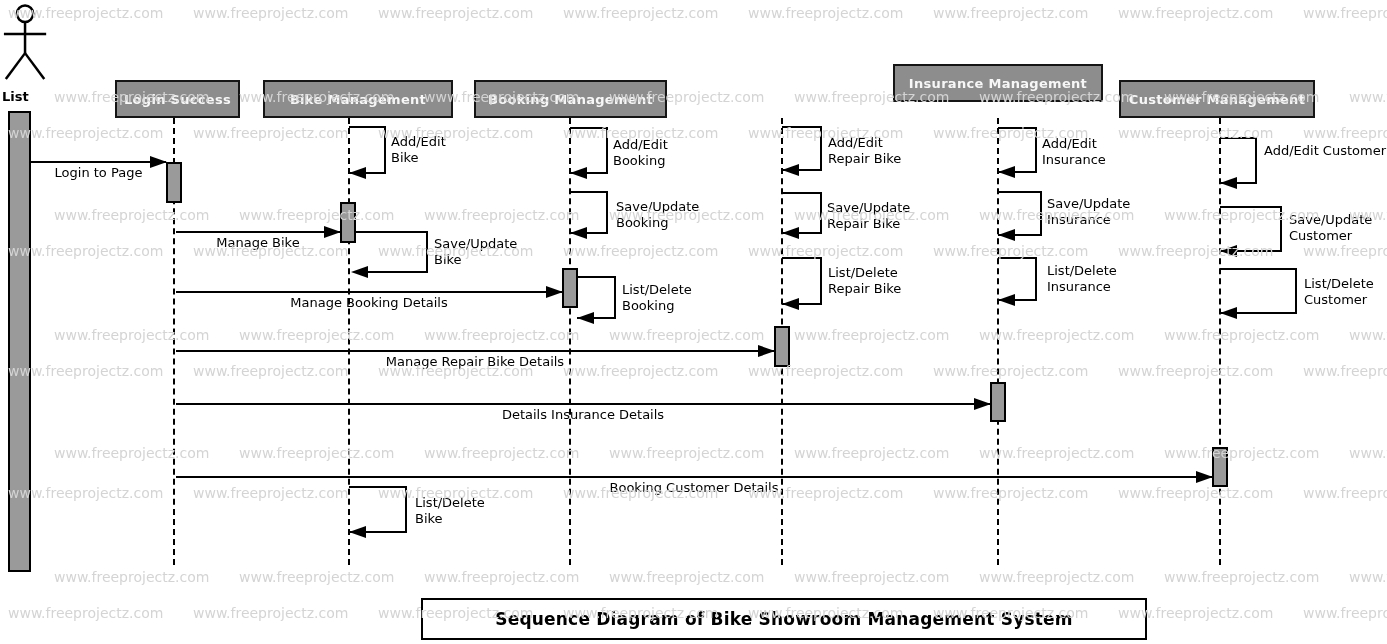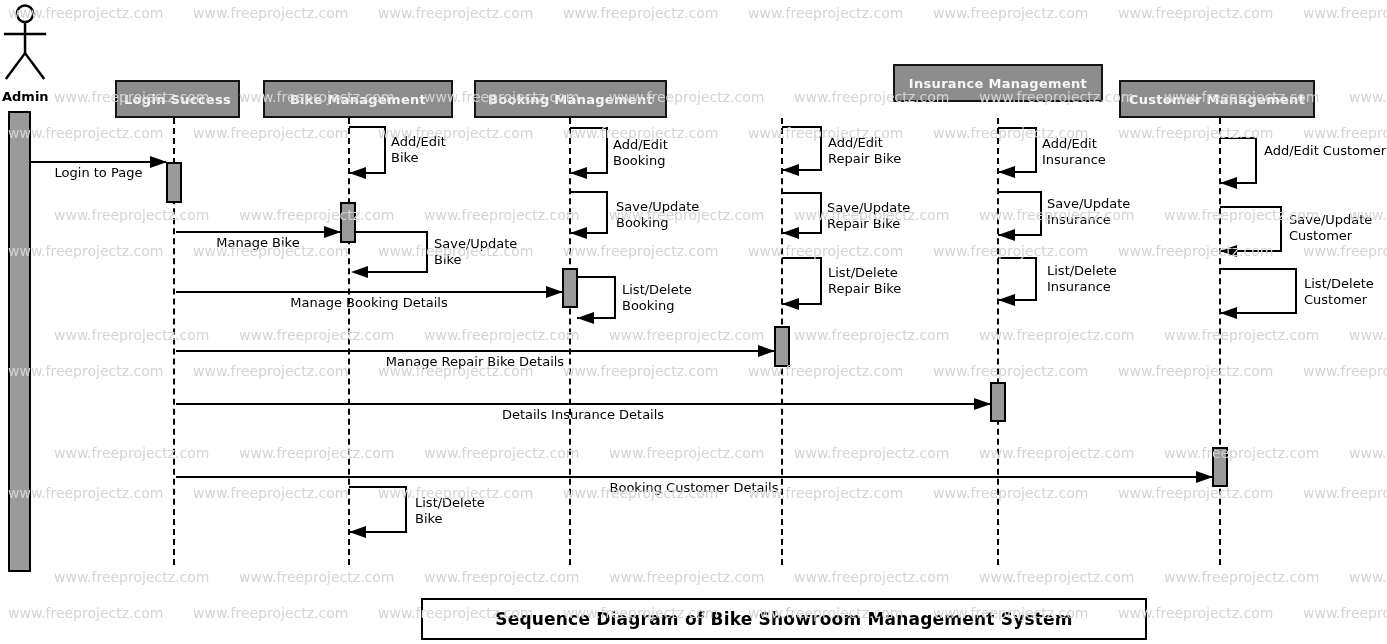--- a/index.html
+++ b/index.html
@@ -36,21 +36,21 @@
 
 <div class="stage">
 
   <svg class="actor-fig" style="left:2px;top:3px" width="48" height="82" viewBox="0 0 50 85">
     <circle cx="24" cy="11" r="8.5" fill="none" stroke="#000" stroke-width="2.6"></circle>
     <line x1="24" y1="19.5" x2="24" y2="52" stroke="#000" stroke-width="2.6"></line>
     <line x1="2" y1="32" x2="46" y2="32" stroke="#000" stroke-width="2.6"></line>
     <line x1="24" y1="52" x2="4" y2="79" stroke="#000" stroke-width="2.6"></line>
     <line x1="24" y1="52" x2="44" y2="79" stroke="#000" stroke-width="2.6"></line>
   </svg>
-  <div class="actor-label" style="left:2px;top:89px">Admin</div>
+  <div class="actor-label" style="left:2px;top:89px">List</div>
 
   <div class="hdr" style="left:263px;top:80px;width:190px;height:38px">Bike Management</div>
   <div class="hdr" style="left:115px;top:80px;width:125px;height:38px">Login Success</div>
   <div class="hdr" style="left:474px;top:80px;width:193px;height:38px">Booking Management</div>
   <div class="hdr" style="left:893px;top:64px;width:210px;height:38px">Insurance Management</div>
   <div class="hdr" style="left:1119px;top:80px;width:196px;height:38px">Customer Management</div>
 
   <div class="lifeline" style="left:173px;top:118px;height:447px"></div>
   <div class="lifeline" style="left:348px;top:118px;height:447px"></div>
   <div class="lifeline" style="left:569px;top:118px;height:447px"></div>

